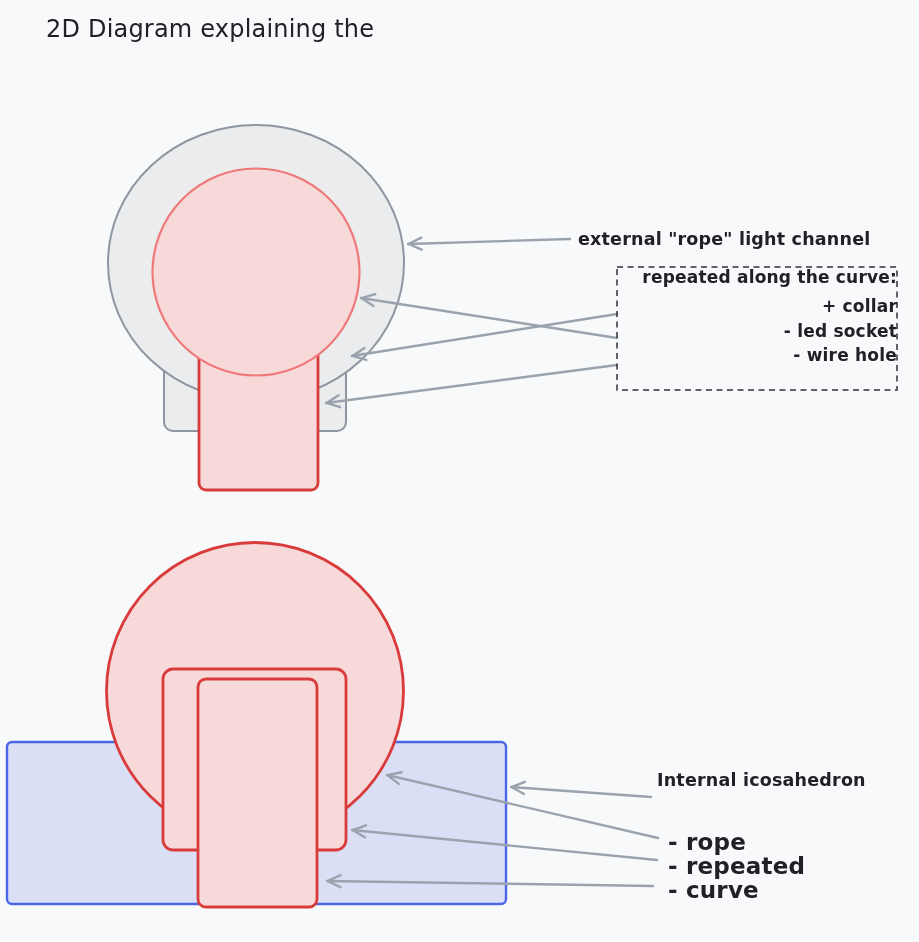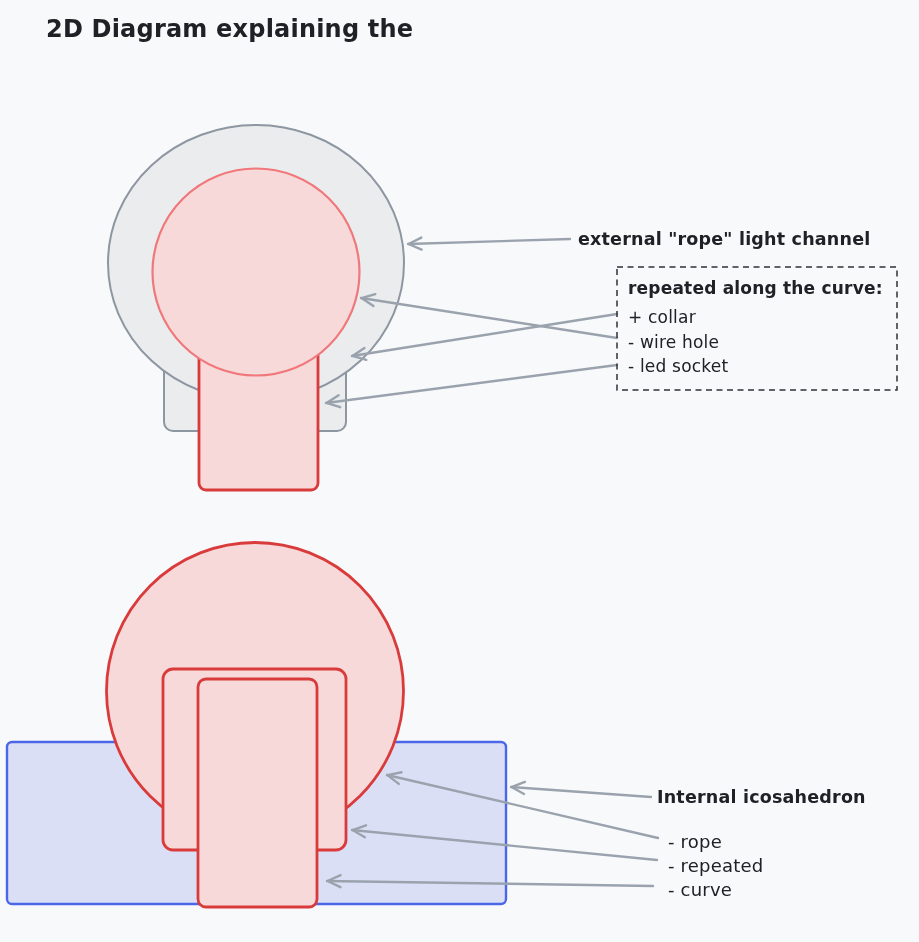--- a/index.html
+++ b/index.html
@@ -29,66 +29,67 @@
   .arrow        { stroke: var(--arrow, #9aa3ad); stroke-width: 2.4; fill: none; stroke-linecap: round; }
   .arrow-head   { stroke: var(--arrow, #9aa3ad); stroke-width: 2.4; fill: none; stroke-linecap: round; stroke-linejoin: round; }
   .callout-border { fill: none; stroke: var(--callout-border, #2f3035); stroke-width: 1.5; stroke-dasharray: 6 4.5; }
 
   
   .title {
     position: absolute;
     left: 46px; top: 14px;
     font-size: 24px;
     line-height: 31px;
-    font-weight: 700;
+    font-weight: 400;
     letter-spacing: 0.2px;
     white-space: nowrap;
   }
   .lbl {
     position: absolute;
     font-size: 17.5px;
     font-weight: 700;
     letter-spacing: 0.2px;
     white-space: nowrap;
   }
   .lbl-external { left: 578px; top: 229px; }
-  .lbl-internal { left: 657px; top: 787px; text-align: center; }
+  .lbl-internal { left: 657px; top: 770px; text-align: center; }
   .callout {
     position: absolute;
-    left: 617px; top: 270px;
+    left: 617px; top: 259px;
     width: 280px; height: 123px;
     box-sizing: border-box;
     padding: 7px 0 0 11px;
+    text-align: right;
   }
   .callout .hdr {
     font-size: 17px;
     font-weight: 700;
     line-height: 23px;
     margin-bottom: 5px;
     letter-spacing: 0.2px;
     white-space: nowrap;
   }
   .callout ul, .bottom-list ul {
     list-style: none;
     margin: 0; padding: 0;
   }
   .callout li {
     font-size: 17px;
-    font-weight: 400;
+    font-weight: 700;
     line-height: 24.5px;
     letter-spacing: 0.2px;
     white-space: nowrap;
   }
   .bottom-list {
     position: absolute;
     left: 668px; top: 830px;
   }
   .bottom-list li {
-    font-size: 18px;
-    font-weight: 400;
+    font-size: 23px;
+    font-weight: 700;
     line-height: 24px;
     letter-spacing: 0.2px;
     white-space: nowrap;
   }
 </style>
 </head>
 <body>
 
 <div class="canvas">
 
@@ -125,22 +126,22 @@
   <div class="title">
     <div>2D Diagram explaining the</div>
   </div>
 
   <div class="lbl lbl-external">external "rope" light channel</div>
 
   <div class="callout">
     <div class="hdr">repeated along the curve:</div>
     <ul>
       <li>+ collar</li>
+      <li>- led socket</li>
       <li>- wire hole</li>
-      <li>- led socket</li>
     </ul>
   </div>
 
   <div class="lbl lbl-internal">Internal icosahedron</div>
 
   <div class="bottom-list">
     <ul>
       <li>- rope</li>
       <li>- repeated</li>
       <li>- curve</li>

